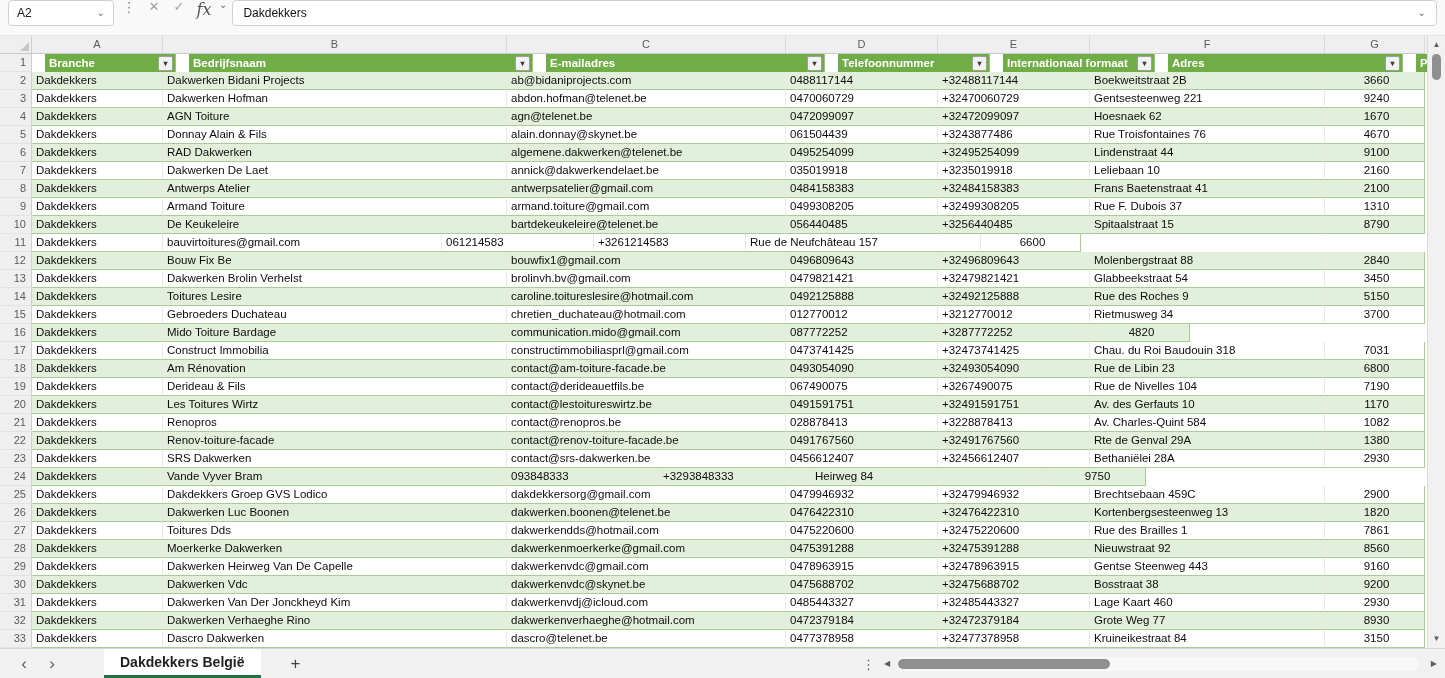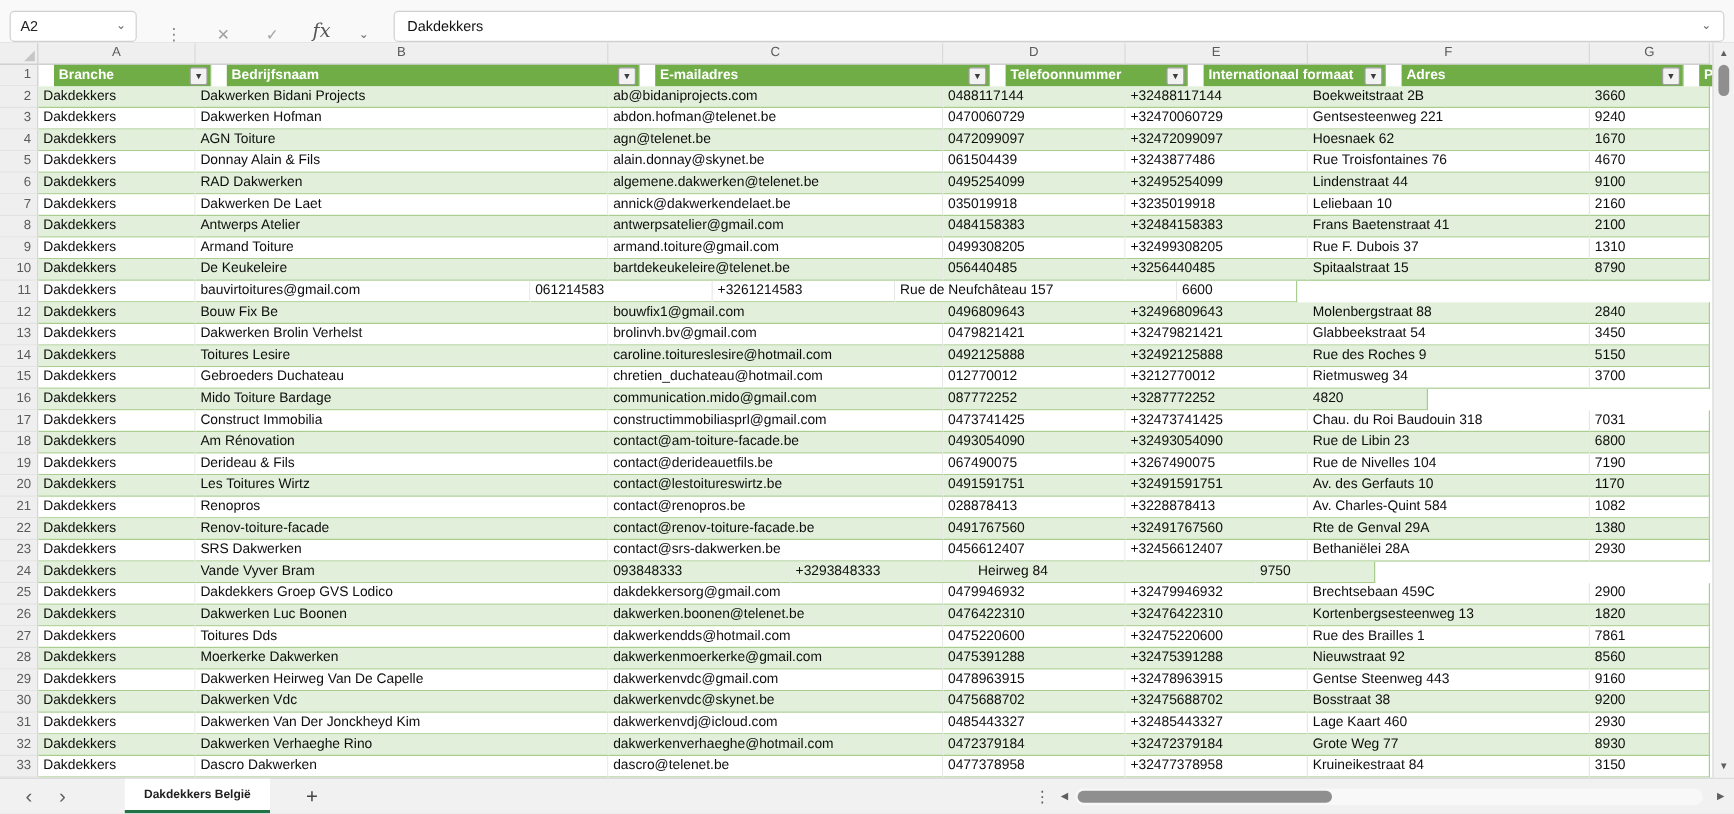--- a/index.html
+++ b/index.html
@@ -1,22 +1,22 @@
 <!DOCTYPE html>
 <html style="--header-green: #70AD47; --band-green: #E2EFDA; --row-line: #A9CD91; --tab-underline: #217346; --scrollbar-thumb: #8F8F8F;"><head>
 <meta charset="utf-8">
 <style>
   html,body{margin:0;padding:0;background:#dcdcdc;}
   .screen{
     width:1445px;height:678px;position:relative;overflow:hidden;background:#fff;
     font-family:"Liberation Sans",sans-serif;-webkit-font-smoothing:antialiased;
   }
   
-  .formula-bar{height:36px;background:#f9f9f9;display:flex;align-items:flex-end;
-    padding:0 8px;gap:21px;border-bottom:1px solid #e4e4e4;box-sizing:border-box;}
+  .formula-bar{height:36px;background:#f9f9f9;display:flex;align-items:flex-start;
+    padding:0 8px;gap:5px;border-bottom:1px solid #e4e4e4;box-sizing:border-box;}
   .name-box{width:88px;height:24px;background:#fff;border:1px solid #d1d1d1;border-radius:4px;
     display:flex;align-items:center;padding:0 8px;font-size:12px;color:#222;cursor:default;}
   .chev{font-size:10px;color:#6d6d6d;line-height:1;}
   .name-box .chev{margin-left:auto;}
   .vdots{color:#8a8a8a;font-size:14px;padding:0 3px;line-height:1;}
   .fbtn{color:#a3a3a3;font-size:13px;width:20px;text-align:center;line-height:1;}
   .fx{font-family:"DejaVu Serif",serif;font-style:italic;color:#555;font-size:16px;width:20px;text-align:center;}
   .formula-input{flex:1;height:24px;background:#fff;border:1px solid #d1d1d1;border-radius:4px;
     display:flex;align-items:center;padding:0 10px;font-size:12px;color:#111;}
   .formula-input .chev{margin-left:auto;}
@@ -37,37 +37,37 @@
     padding-right:5px;line-height:17px;box-sizing:border-box;cursor:default;}
   .hcell{background:var(--header-green,#70AD47);color:#fff;font-weight:bold;font-size:11.5px;
     display:flex;align-items:center;padding-left:4px;box-sizing:border-box;flex:0 0 auto;
     border-right:1px solid rgba(255,255,255,.3);white-space:nowrap;overflow:hidden;cursor:default;margin-left:13px;}
   .filter-btn{margin-left:auto;margin-right:2px;width:15px;height:15px;flex:0 0 15px;
     background:#f2f2f2;border:1px solid #9e9e9e;border-radius:2px;color:#3c3c3c;
     font-size:8px;line-height:13px;text-align:center;box-sizing:border-box;cursor:pointer;}
   .cell{font-size:11.5px;color:#0d0d0d;line-height:17px;padding-left:4px;white-space:nowrap;
     overflow:hidden;border-right:1px solid #e6e9e3;border-bottom:1px solid var(--row-line,#a9cd91);
     box-sizing:border-box;background:#fff;flex:0 0 auto;cursor:cell;}
-  .cell.c6{border-right:1px solid var(--row-line,#a9cd91);}
+  .cell.c6{border-right:1px solid var(--row-line,#a9cd91);text-align:center;}
   .row.band .cell{background:var(--band-green,#E2EFDA);}
   
   .vscroll{position:absolute;top:0;right:0;width:18px;height:612px;background:#f1f1f1;
     border-left:1px solid #dadada;box-sizing:border-box;display:flex;flex-direction:column;
     align-items:center;padding:3px 0;z-index:5;}
   .sarr{font-size:8px;color:#5e5e5e;line-height:12px;height:12px;cursor:pointer;}
   .vthumb{width:9px;height:26px;background:var(--scrollbar-thumb,#8f8f8f);border-radius:5px;
     margin-top:3px;cursor:grab;}
   .vscroll .down{margin-top:auto;}
   
   .sheet-bar{height:30px;background:#f1f1f1;border-top:1px solid #d6d6d6;position:relative;
     display:flex;align-items:center;box-sizing:border-box;}
   .nav{color:#5e5e5e;font-size:17px;width:28px;text-align:center;line-height:1;cursor:pointer;}
   .nav:first-child{margin-left:10px;}
   .tab{height:100%;background:#fff;display:flex;align-items:center;padding:0 16px;margin-left:38px;
-    font-size:10px;font-weight:bold;color:#1f1f1f;box-sizing:border-box;
+    font-size:14px;font-weight:bold;color:#1f1f1f;box-sizing:border-box;
     border-bottom:3px solid var(--tab-underline,#217346);cursor:pointer;}
   .add-btn{font-size:17px;color:#444;margin-left:30px;cursor:pointer;line-height:1;}
   .hdots{position:absolute;left:862px;top:50%;transform:translateY(-50%);color:#5e5e5e;
     font-size:13px;cursor:pointer;line-height:1;}
   .harr.left{position:absolute;left:884px;top:50%;transform:translateY(-50%);}
   .htrack{position:absolute;left:896px;right:26px;top:50%;transform:translateY(-50%);
     height:14px;background:#f8f8f8;border-radius:7px;}
   .hthumb{position:absolute;left:898px;width:212px;top:50%;transform:translateY(-50%);
     height:10px;background:var(--scrollbar-thumb,#8f8f8f);border-radius:5px;cursor:grab;}
   .harr.right{position:absolute;right:8px;top:50%;transform:translateY(-50%);}

